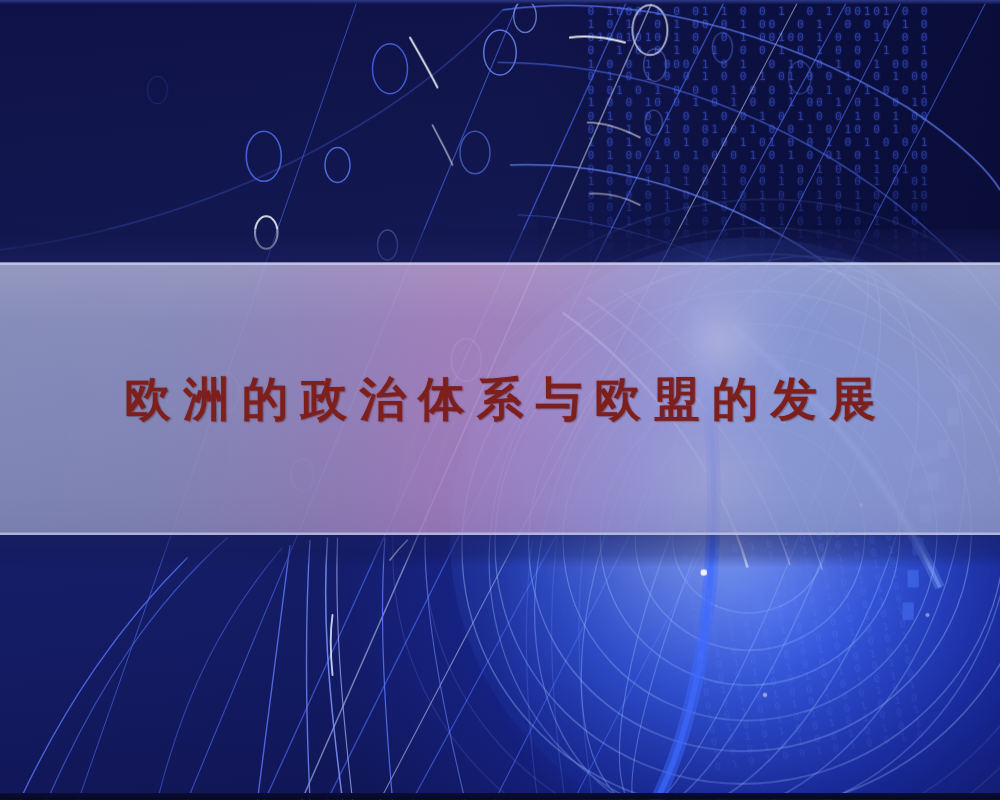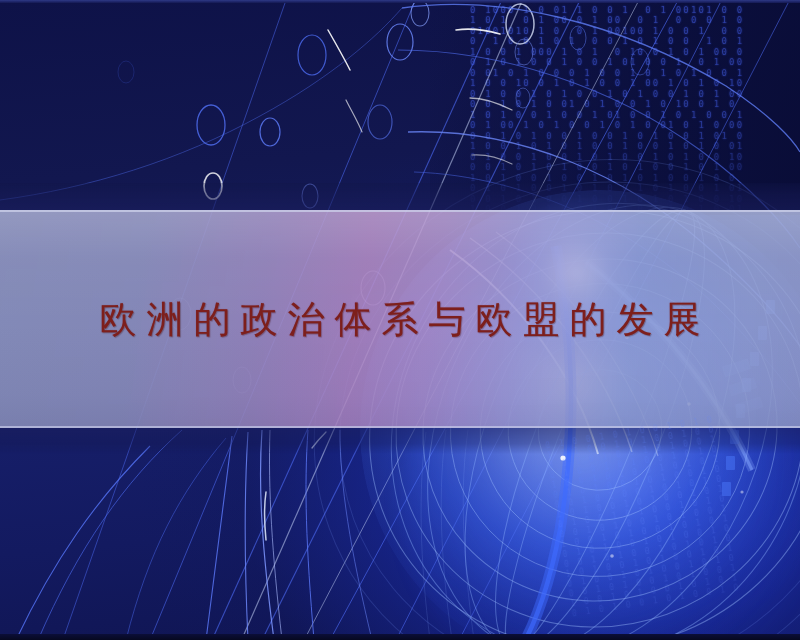--- a/index.html
+++ b/index.html
@@ -191,21 +191,21 @@
     position: absolute;
     left: 0; top: 210px;
     width: 800px; height: 218px;
     display: flex;
     align-items: center;
     justify-content: center;
   }
   .title {
     font-family: "DejaVu Sans", "Liberation Sans", sans-serif;
     font-size: 37px;
-    font-weight: 400;
+    font-weight: 700;
     letter-spacing: 10px;
     text-indent: 10px;
     color: #7d1f1c;
     white-space: nowrap;
     line-height: 1;
     text-shadow:
        0 0 1px rgba(125,31,28,0.55),
        1px 1px 1px rgba(60,10,10,0.30);
   }
 </style>

